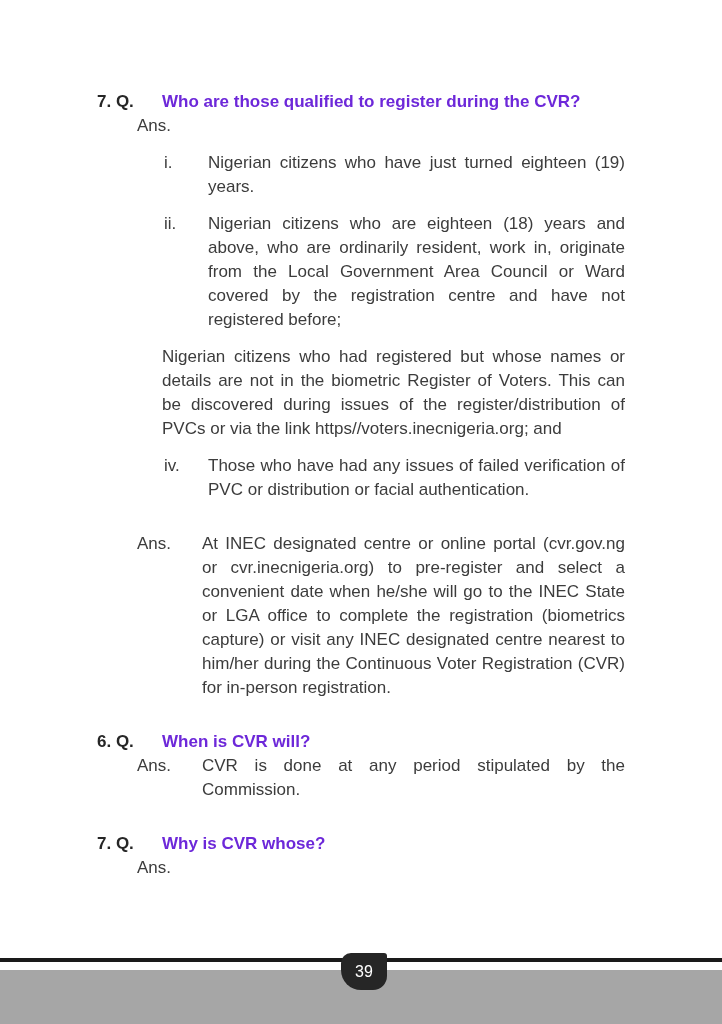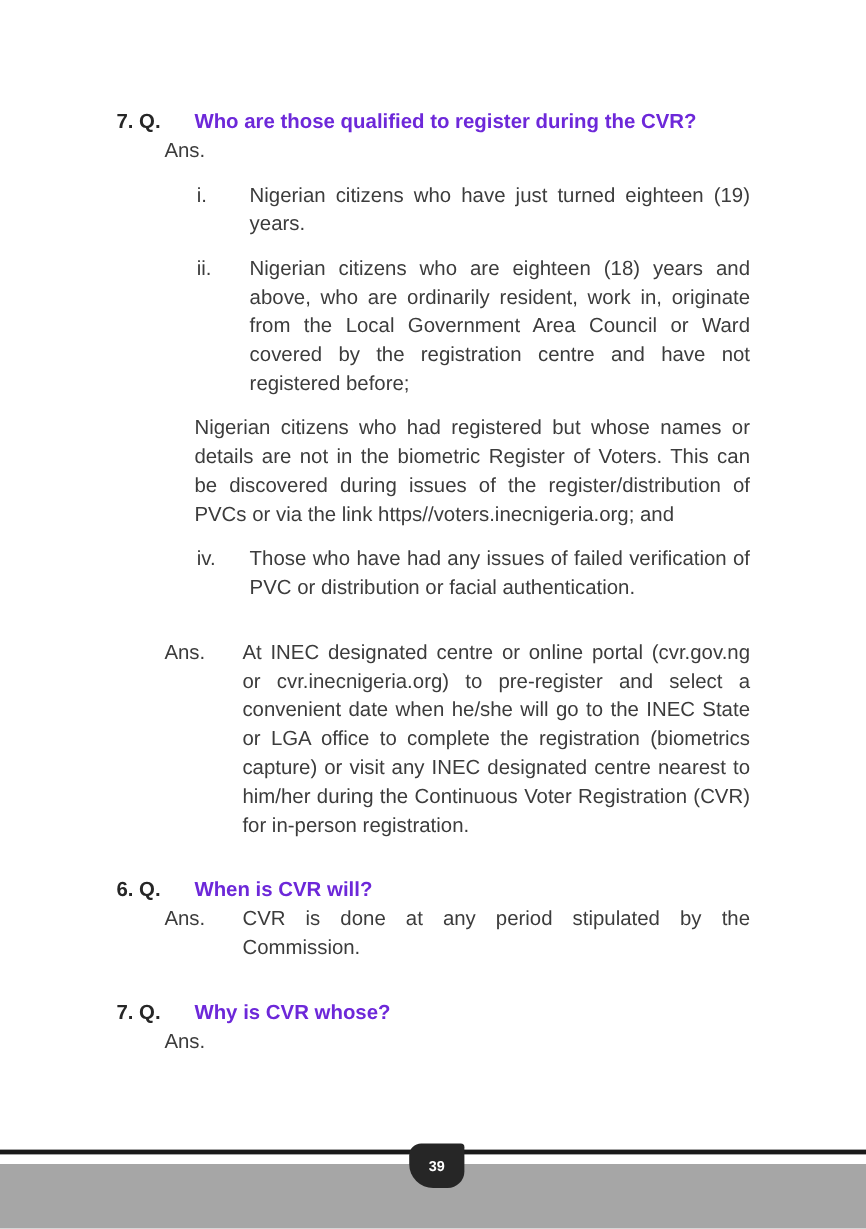--- a/index.html
+++ b/index.html
@@ -80,22 +80,22 @@
     top: 953px;
     left: 341px;
     width: 46px;
     height: 37px;
     background: #262626;
     color: #ffffff;
     border-radius: 10px 3px 14px 20px;
     display: flex;
     align-items: center;
     justify-content: center;
-    font-weight: 700;
-    font-size: 12px;
+    font-weight: 400;
+    font-size: 16px;
     z-index: 2;
   }
 </style>
 </head>
 <body>
 
 <div class="page">
 
   <div class="content">
   <section class="qa">

